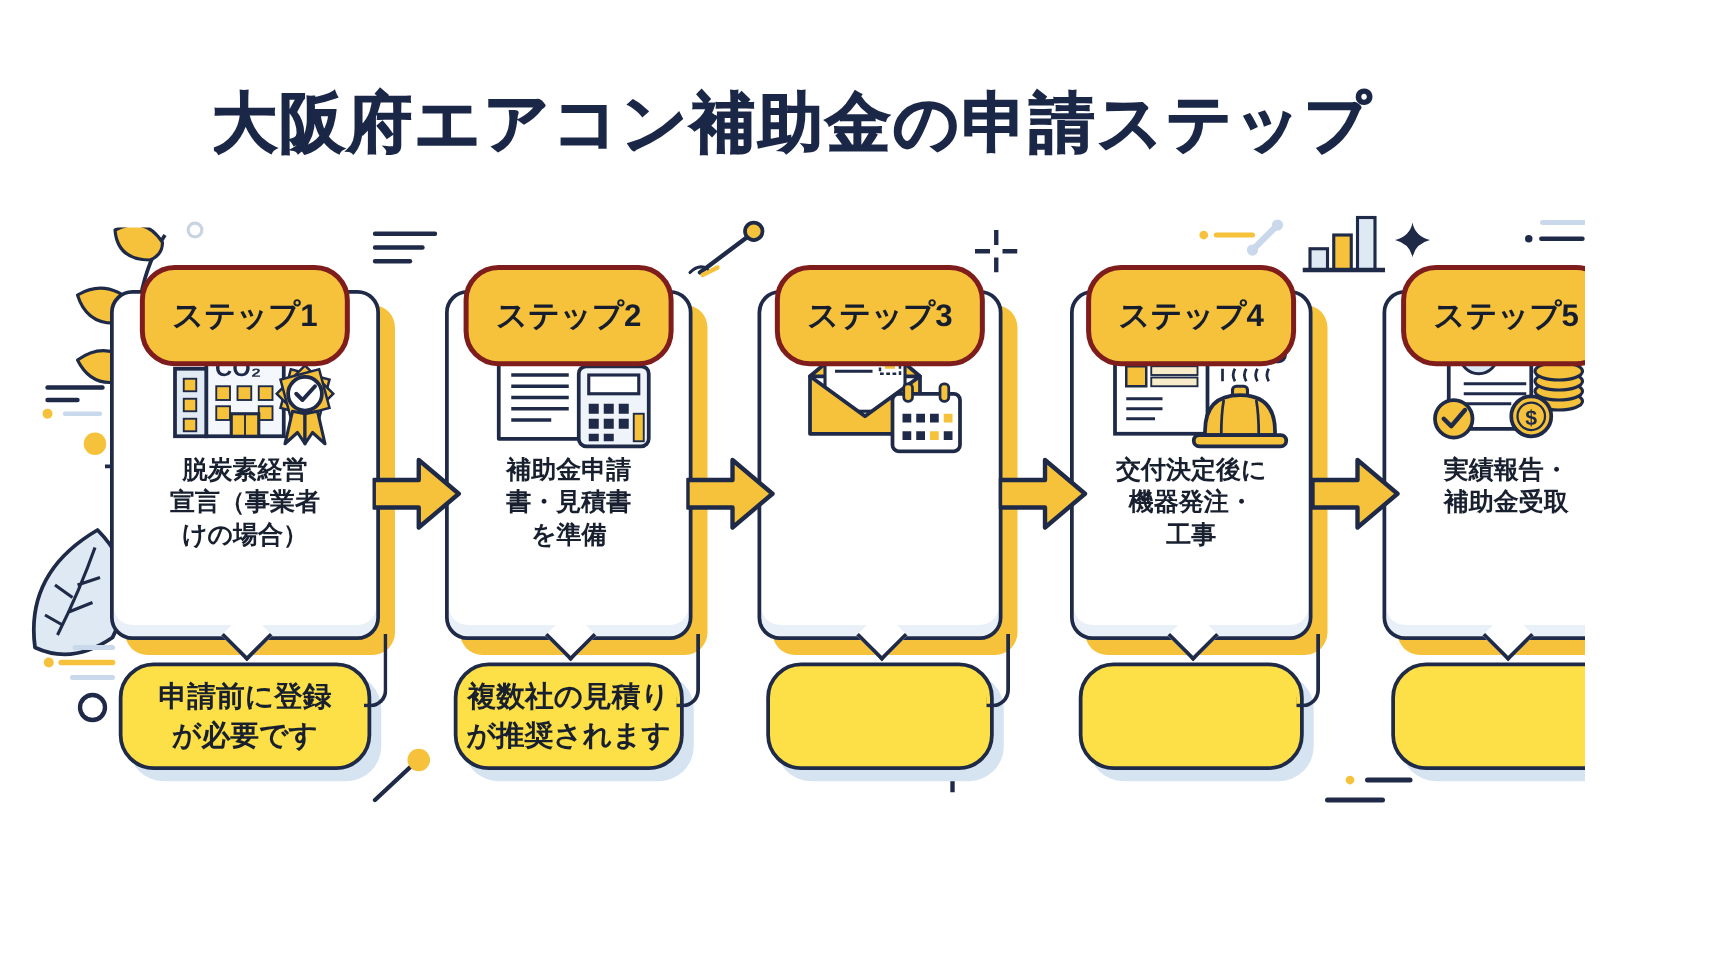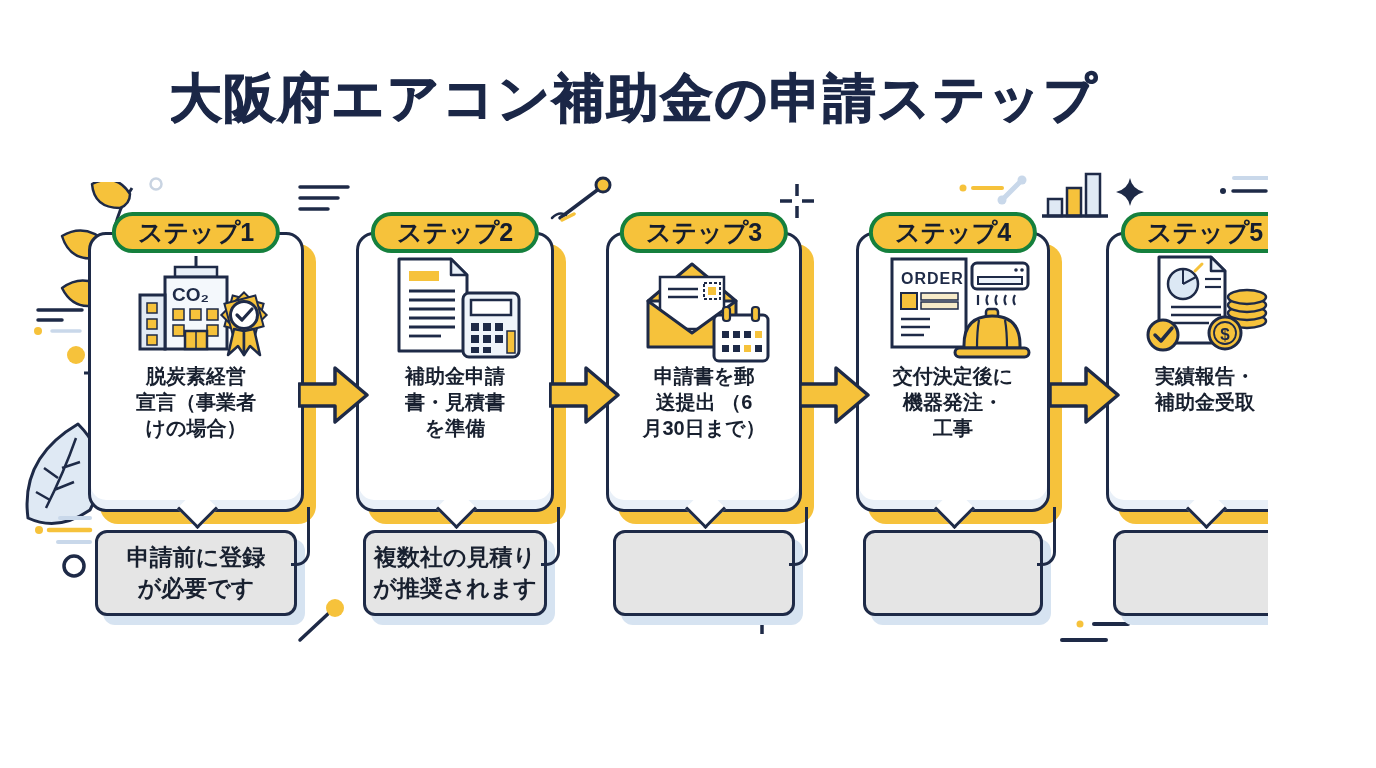--- a/index.html
+++ b/index.html
@@ -5,33 +5,33 @@
   html,body{margin:0;padding:0;background:#fff;}
   .canvas{position:relative;width:1268px;height:768px;background:#ffffff;overflow:hidden;
           font-family:"Liberation Sans","DejaVu Sans",sans-serif;color:#18202F;}
   .title{position:absolute;top:64px;left:0;width:100%;text-align:center;
          font-size:52px;font-weight:bold;color:#1B2747;letter-spacing:2px;
          -webkit-text-stroke:1.2px #1B2747;}
   .col{position:absolute;top:212px;z-index:2;}
   .col1{left:88px;width:216px}.col2{left:356px;width:198px}
   .col3{left:606px;width:196px}.col4{left:856px;width:194px}.col5{left:1106px;width:198px}
   .badge{position:absolute;top:0;left:50%;transform:translateX(-50%);z-index:6;
-         background:#F6C23B;border:4px solid #15803d;border-radius:28px;
-         padding:0 22px;font-size:25px;font-weight:bold;color:#151D2E;white-space:nowrap;}
+         background:#F6C23B;border:4px solid #7f1d1d;border-radius:28px;
+         padding:20px 22px;font-size:25px;font-weight:bold;color:#151D2E;white-space:nowrap;}
   .card{position:absolute;top:20px;left:0;right:0;height:274px;background:#ffffff;
         border:3.5px solid #1E2A47;border-radius:18px;
         box-shadow:12px 12px 0 0 #F6C23B, inset 0 -9px 0 0 #E9F0F8;z-index:2;}
   .tail{position:absolute;bottom:-14px;left:50%;margin-left:-13px;width:26px;height:26px;
         background:#ffffff;border-right:3.5px solid #1E2A47;border-bottom:3.5px solid #1E2A47;
         transform:rotate(45deg);z-index:5;}
   .icon-wrap{margin-top:16px;display:flex;justify-content:center;}
   .label{text-align:center;font-size:20px;font-weight:bold;line-height:1.30;
          color:#18202F;white-space:pre-line;}
-  .note{position:absolute;top:318px;left:7px;right:7px;min-height:80px;background:#e5e5e5;
-        border:3px solid #1E2A47;border-radius:12px;box-shadow:8px 9px 0 0 #D6E3F1;
+  .note{position:absolute;top:318px;left:7px;right:7px;min-height:80px;background:#fde047;
+        border:3px solid #1E2A47;border-radius:28px;box-shadow:8px 9px 0 0 #D6E3F1;
         display:flex;align-items:center;justify-content:center;text-align:center;
         font-size:23px;font-weight:bold;color:#18202F;white-space:pre-line;line-height:1.35;z-index:4;}
   .hook{position:absolute;right:-16px;top:-26px;width:16px;height:56px;
         border-right:3px solid #1E2A47;border-bottom:3px solid #1E2A47;
         border-bottom-right-radius:14px;z-index:-1;}
   .arrow{position:absolute;top:361px;z-index:3;width:72px;height:68px;}
   .a1{left:298px}.a2{left:549px}.a3{left:799px}.a4{left:1049px}
   .deco{position:absolute;z-index:1;}
 </style>
 </head>
@@ -144,23 +144,20 @@
               <rect x="19" y="24" width="7" height="7" fill="#1E2A47"></rect>
               <rect x="30" y="24" width="7" height="7" fill="#1E2A47"></rect>
               <rect x="41" y="24" width="7" height="7" fill="#F6C23B"></rect>
             <rect x="8" y="38" width="7" height="7" fill="#1E2A47"></rect>
               <rect x="19" y="38" width="7" height="7" fill="#1E2A47"></rect>
               <rect x="30" y="38" width="7" height="7" fill="#F6C23B"></rect>
               <rect x="41" y="38" width="7" height="7" fill="#1E2A47"></rect>
           </g>
         </svg>
       </div>
-      <div class="label">申請書を郵
-送提出 （6
-月30日まで）</div>
       <div class="tail"></div>
     </div>
     <div class="badge">ステップ3</div>
     <div class="note">
       <div class="hook"></div>
     </div>
   </div>
 
   <div class="col col4">
     <div class="card">

